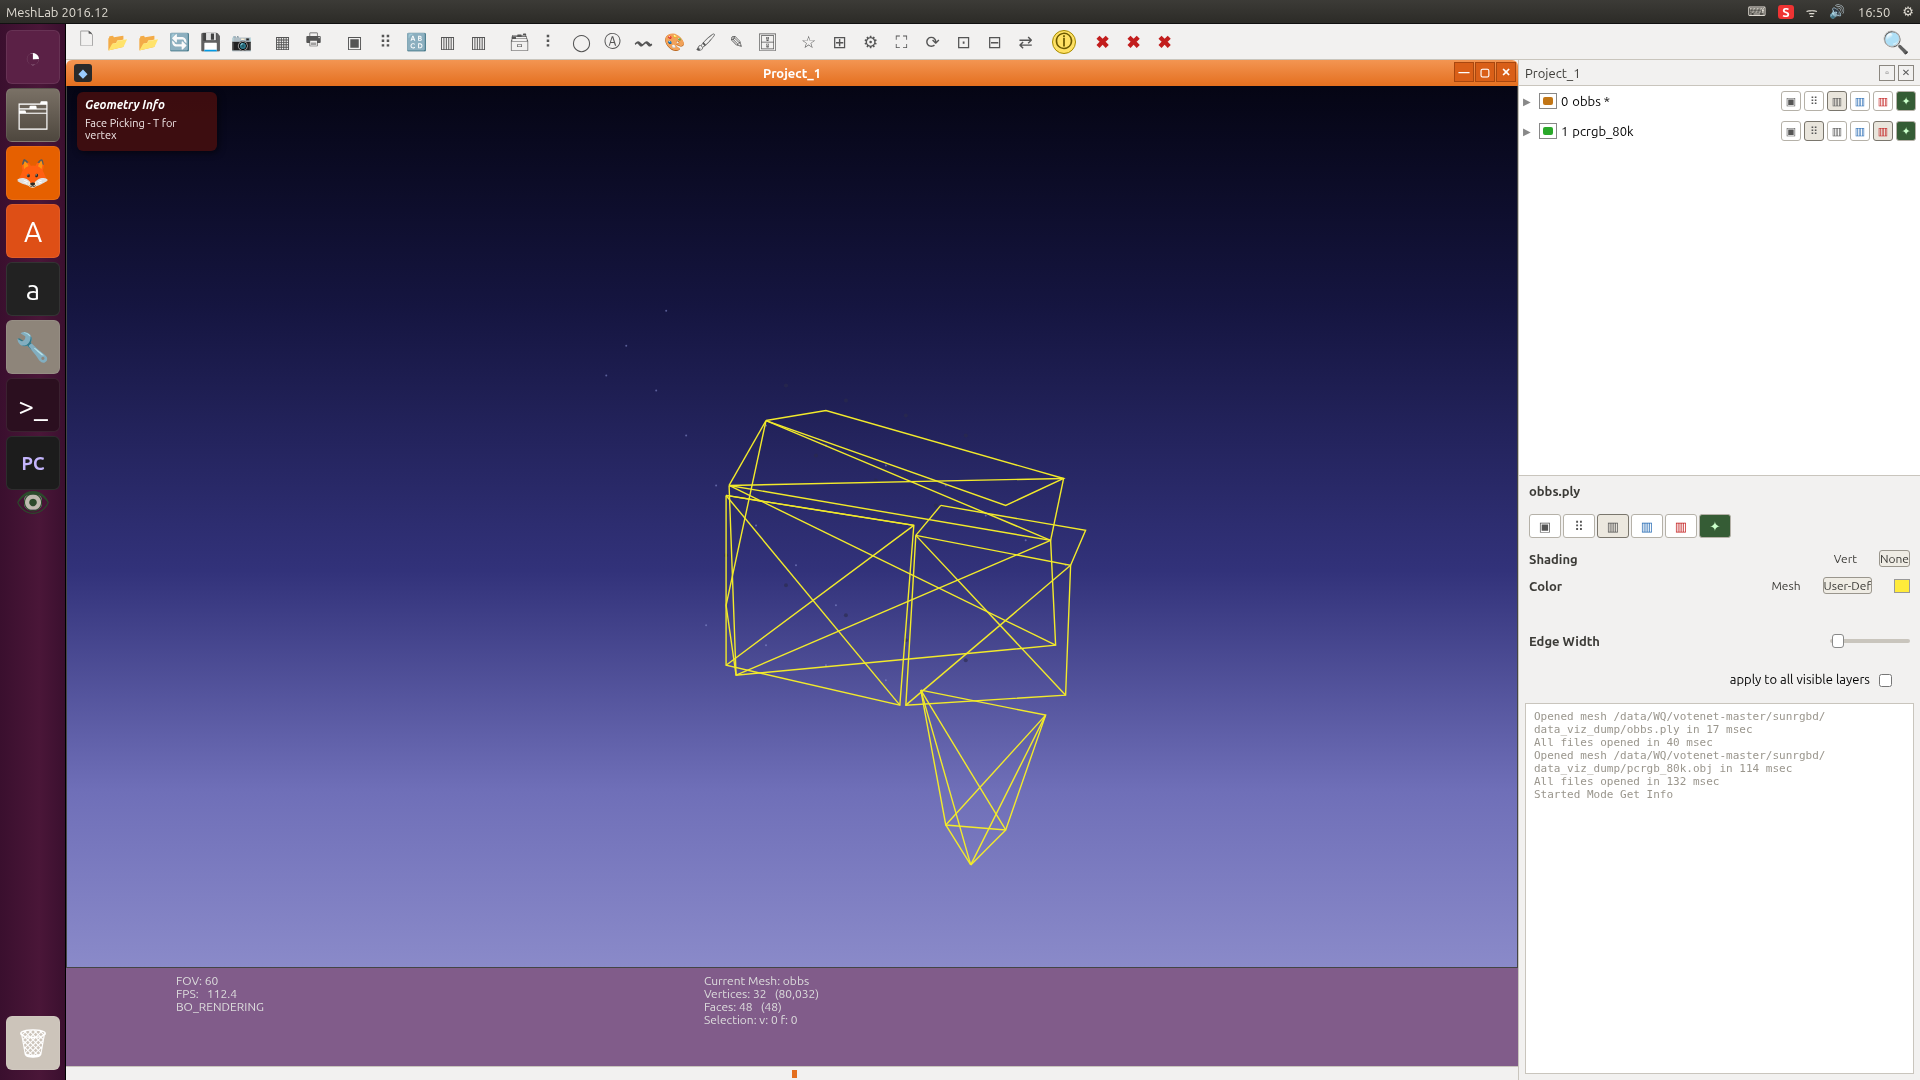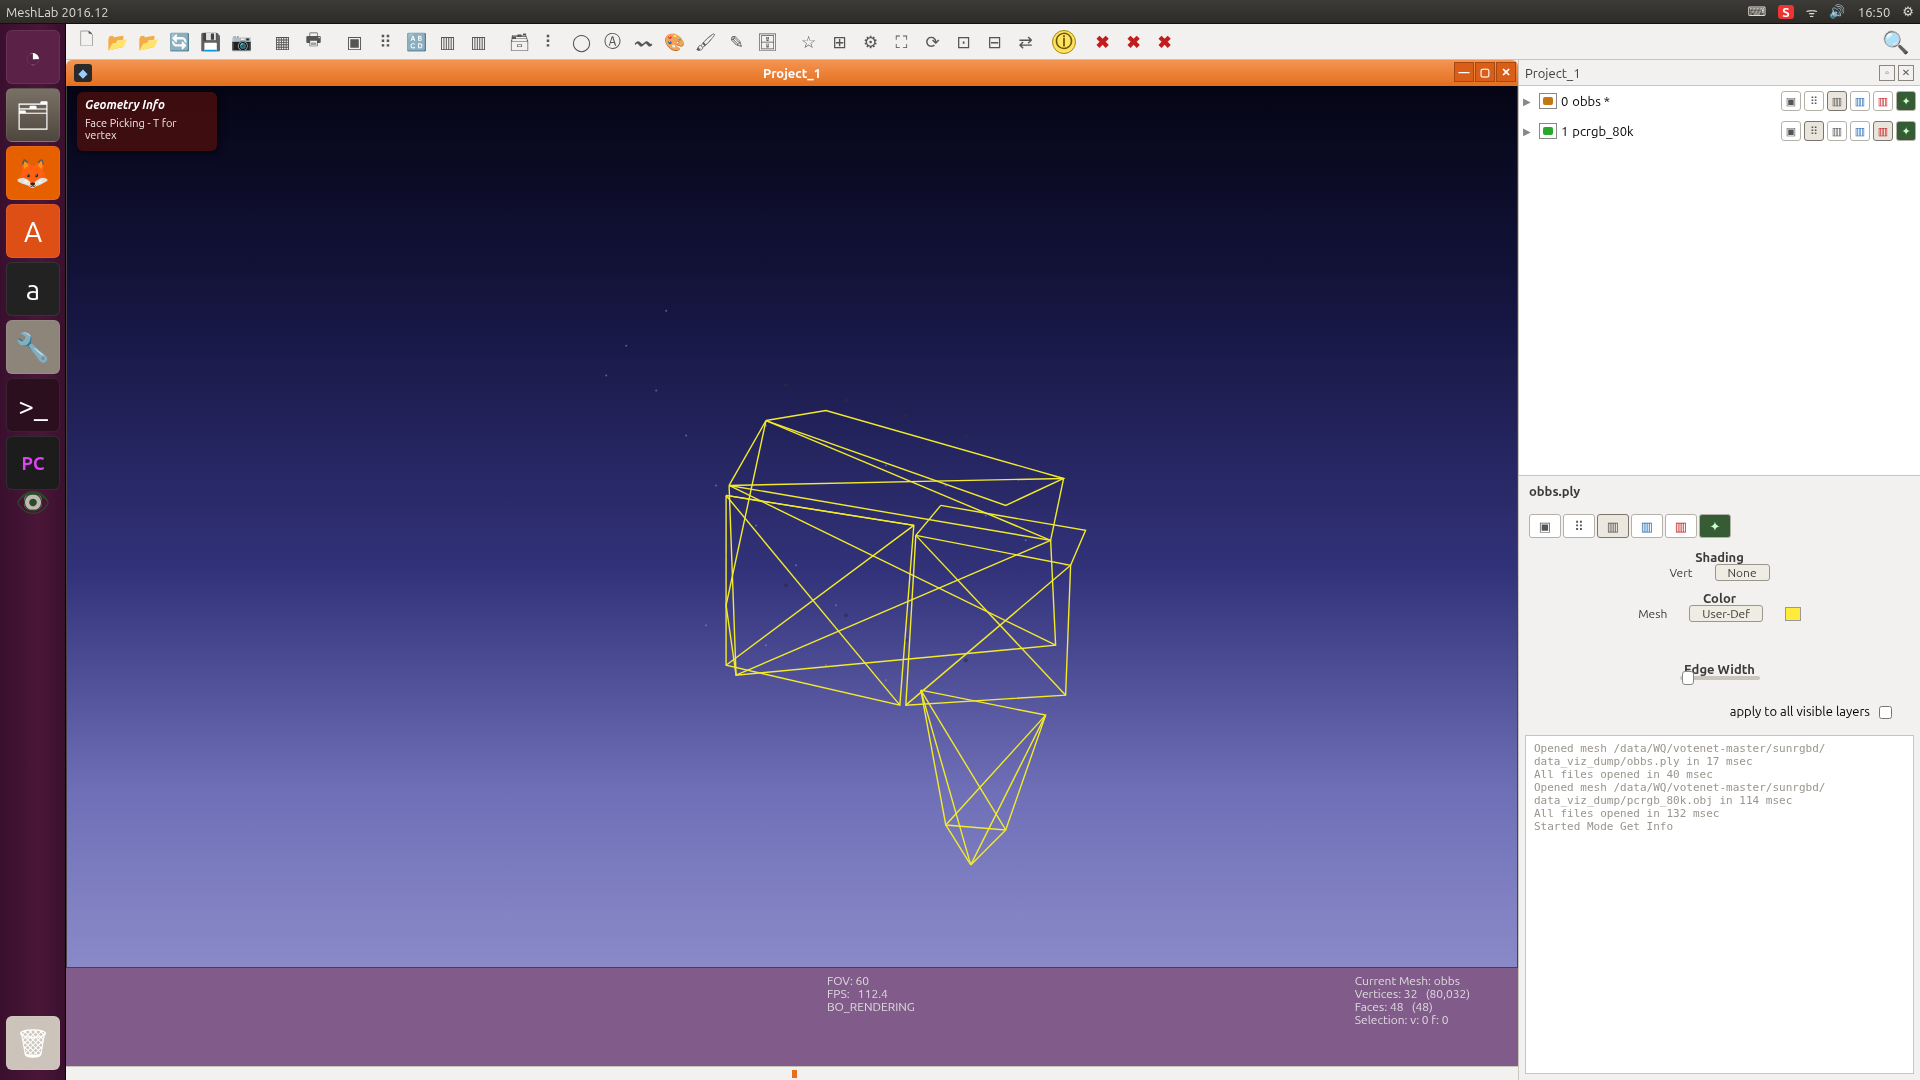--- a/index.html
+++ b/index.html
@@ -18,21 +18,21 @@
             display:flex; flex-direction:column; align-items:center; padding-top:6px; gap:4px; }
 .launch-item { width:54px; height:54px; border-radius:6px; background:#5b2146; display:flex;
                align-items:center; justify-content:center; font-size:28px; color:#fff;
                border:1px solid rgba(255,255,255,.08); }
 .launch-item.files { background:linear-gradient(#7a7166,#4e473e); }
 .launch-item.ff { background:#e66000; }
 .launch-item.sw { background:#de4f16; color:#fff; }
 .launch-item.am { background:#222; }
 .launch-item.gear { background:#8e857a; }
 .launch-item.term { background:#2b0f1f; }
-.launch-item.pc { background:#1c1c1c; color:#d946ef; font-weight:bold; font-size:18px; }
+.launch-item.pc { background:#1c1c1c; color:#c4b5fd; font-weight:bold; font-size:18px; }
 .launch-item.eye { background:#bfb9af; color:#2b4a2b; }
 .trash { position:absolute; bottom:10px; }
 .launch-item.trash {background:#ccc4ba;}
 
 
 .toolbar { position:absolute; left:66px; top:24px; right:0; height:36px; background:#f2f1f0;
            border-bottom:1px solid #c9c5bd; display:flex; align-items:center; padding-left:6px; gap:2px; }
 .tb-btn { width:29px; height:30px; border-radius:4px; display:flex; align-items:center; justify-content:center;
           color:#555; font-size:17px; }
 .tb-btn.info { background:#ffe164; border:1px solid #a58a00; color:#6b5800; font-weight:bold; border-radius:50%; width:24px; height:24px; }
@@ -55,21 +55,21 @@
 
 .canvas { flex:1; position:relative; overflow:hidden;
           background:linear-gradient(#050514 0%,#151540 25%,#32327a 55%,#6f6fb8 80%,#8a8ac9 100%);
           border:1px solid #444; border-top:none; }
 .infoBox { position:absolute; left:10px; top:6px; width:140px; background:rgba(70,14,14,.85); border-radius:6px;
            padding:6px 8px 10px; color:#f0e6e6; font-size:11px; box-shadow:2px 2px 6px rgba(0,0,0,.5); }
 .infoBox h4 { font-style:italic; font-weight:bold; font-size:12px; margin-bottom:6px; color:#fff; }
 
 
 .statusband { height:98px; background:rgba(104,59,115,.82); color:#ddd; font-size:12px;
-              display:flex; padding:6px 48px; gap:440px; font-family:sans-serif;justify-content:flex-end; }
+              display:flex; padding:6px 110px; gap:440px; font-family:sans-serif; }
 .statusband .col { display:flex; flex-direction:column; gap:2px; white-space:pre; }
 
 
 .gutter { height:14px; background:#f2f1f0; border-top:1px solid #c9c5bd; position:relative; }
 .gutter .mark { position:absolute; left:50%; top:3px; width:5px; height:8px; background:#e46f1f; }
 
 
 .rightpanel { flex:1; display:flex; flex-direction:column; background:#f2f1f0; border-left:1px solid #c9c5bd; }
 .rp-title { height:26px; display:flex; align-items:center; padding:0 6px; font-size:13px; color:#3c3b37; border-bottom:1px solid #c9c5bd; }
 .rp-title .spacer { flex:1; }
@@ -87,24 +87,24 @@
 .mini.on { background:#e9e5dc; border-color:#7a766d; }
 .mini.blue { color:#2a6db5; }
 .mini.red { color:#c21d1d; }
 .mini.green{ color:#2aa82a; background:#355c35; color:#caffca; }
 
 .shadePane { padding:8px 10px; font-size:13px; color:#3c3b37; }
 .shadePane .hdr { font-weight:bold; margin-bottom:16px; }
 .tabsMini { display:flex; gap:2px; margin-bottom:12px; }
 .tabMini { width:32px;height:24px;border:1px solid #b5b1a8;border-radius:3px;display:flex;align-items:center;justify-content:center;font-size:13px;color:#555;background:#fff;}
 .tabMini.active { background:#ece8df; border-color:#7a766d; }
-.propRow { display:flex; align-items:center; justify-content:space-between; margin-bottom:10px;flex-direction:column; }
+.propRow { display:flex; align-items:center; justify-content:space-between; margin-bottom:10px; }
 .propRow .lab { font-weight:bold; }
 .propRow .right { display:flex; align-items:center; gap:22px; font-size:12px; }
-.pillBtn { border:1px solid #9a968d; background:#efece4; border-radius:3px; padding:1px 12px; font-size:12px;text-align:center; }
+.pillBtn { border:1px solid #9a968d; background:#efece4; border-radius:3px; padding:1px 0; font-size:12px;text-align:center; }
 .swatch { width:16px;height:14px; background:#ffeb3b; border:1px solid #999; }
 .slider { width:80px; height:4px; background:#c9c5bd; position:relative; border-radius:2px; }
 .slider .thumb { position:absolute; left:2px; top:-5px; width:12px;height:14px;background:#fff;border:1px solid #888;border-radius:3px; }
 .applyRow { text-align:right; padding:6px 28px 10px; font-size:13px; }
 .applyRow input { vertical-align:middle; margin-left:6px; }
 
 .logbox { flex:1; margin:6px; border:1px solid #c9c5bd; background:#fff; padding:6px 8px;
           font-family:"DejaVu Sans Mono",monospace; font-size:11px; color:#9a968d; white-space:pre-wrap; overflow:auto; }
 
 

